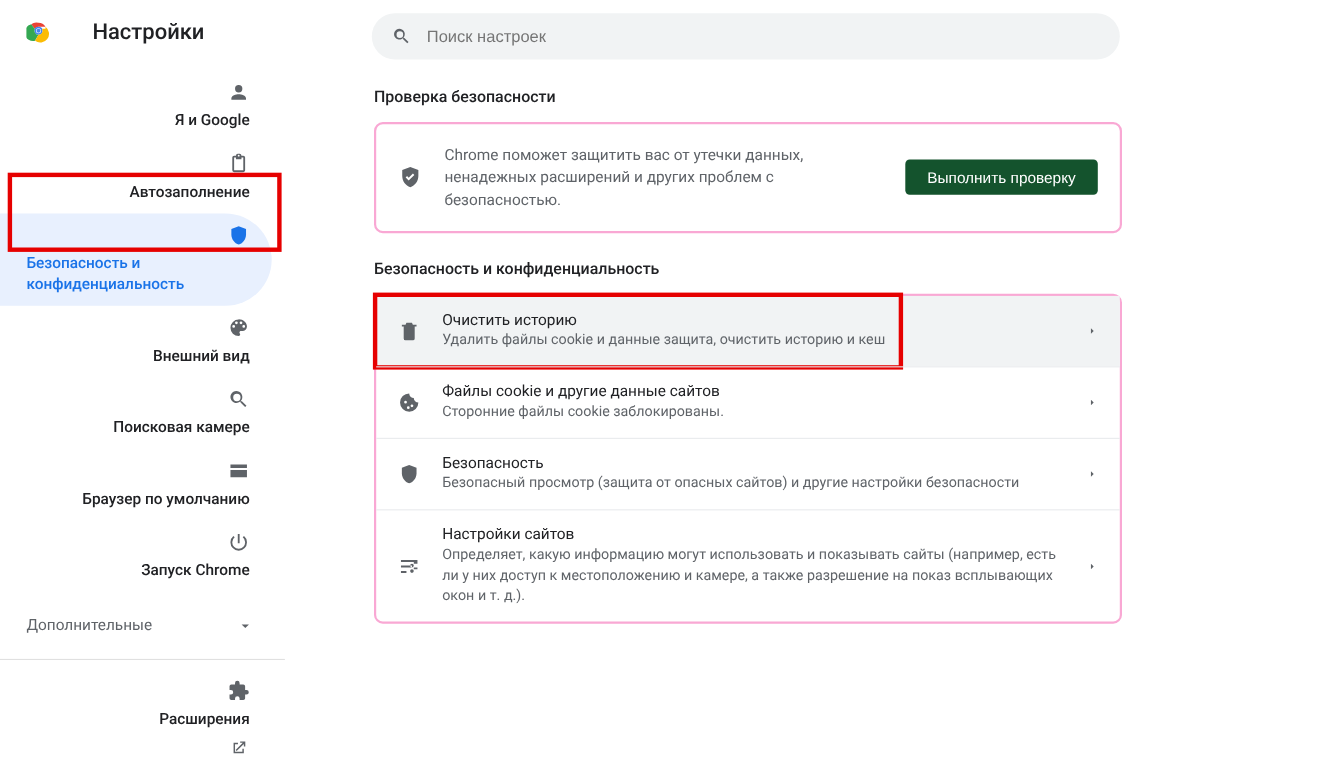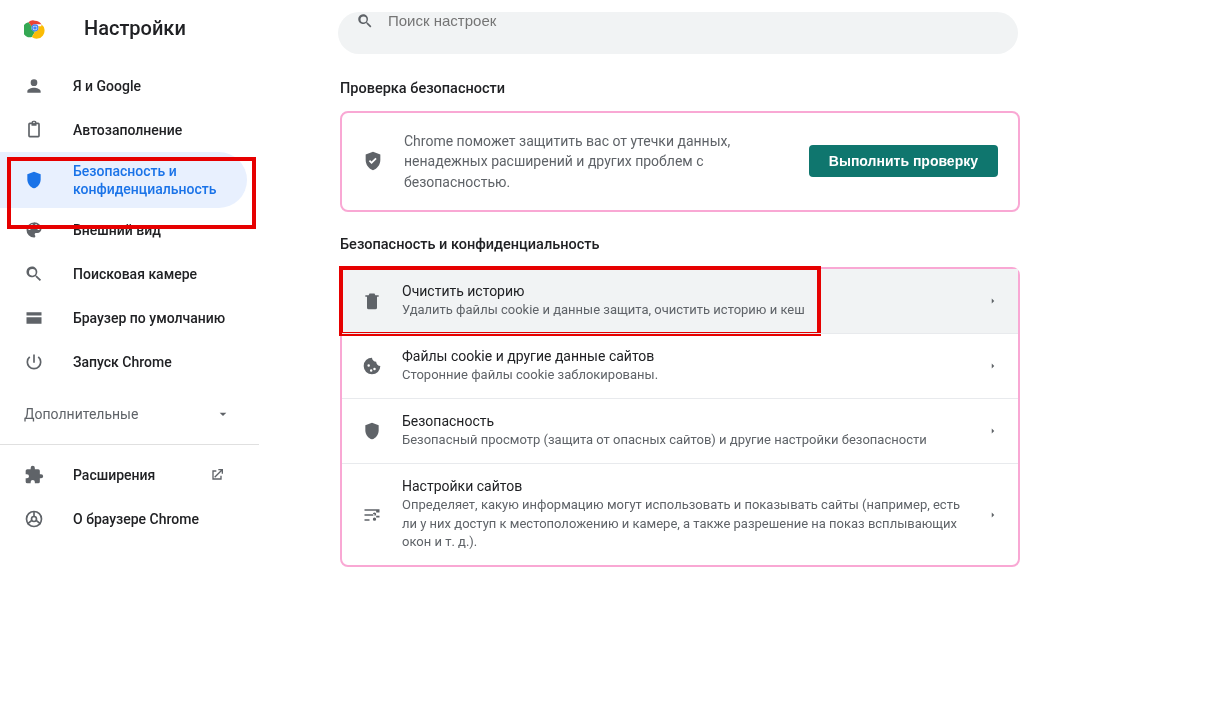--- a/index.html
+++ b/index.html
@@ -27,29 +27,30 @@
     padding: 0 0 20px 24px;
   }
   .brand-title {
     font-size: 20px;
     font-weight: 500;
     margin-left: 22px;
   }
   .nav { padding-top: 4px; }
   .nav-item {
     display: flex;
-    align-items: center;
-    gap: 29px;
+    align-items: flex-end;
+    gap: 7px;
     padding: 10px 20px 10px 24px;
     cursor: pointer;
     color: #202124;
     border-radius: 0 50px 50px 0;
     margin-right: 12px;
     position: relative;
     min-height: 44px;
+    flex-direction: column;
   }
   .nav-item .icon { width: 20px; height: 20px; display:flex; align-items:center; justify-content:center; fill:#5f6368; color:#5f6368; }
   .nav-item.active {
     background: #e8f0fe;
     color: #1a73e8;
   }
   .nav-item.active .icon { fill:#1a73e8; color:#1a73e8;}
   .nav-label { font-size: 14px; font-weight:500; line-height:1.3; }
   .nav-item .ext-icon { margin-left:auto; fill:#5f6368; }
   .advanced {
@@ -62,21 +63,21 @@
   }
   .sep { height:1px; background:#e0e0e0; margin: 8px 0 8px 0;}
   .highlight-red-sidebar {
     position:absolute; pointer-events:none; border:4px solid #e60000;
     left:7px; top:157px; width:249px; height:72px;
   }
   
   .right { flex:1; padding: 12px 0 0 0; }
   .search-wrap { padding: 0 0 20px 0; }
   .search {
-    display:flex; align-items:flex-start; gap:14px;
+    display:flex; align-items:center; gap:14px;
     background:#f1f3f4; border-radius:22px;
     width: 680px; height:42px; padding:0 18px;
     color:#5f6368;
     margin-left: -2px;
   }
   .search input {
     border:none; background:transparent; outline:none;
     font-size:15px; color:#202124; flex:1;
   }
   .main-inner { width: 680px; }
@@ -87,22 +88,22 @@
   .card {
     border:2px solid #f9a8d4; border-radius:8px; background:#fff;
     margin-bottom: 24px;
   }
   .safety-row {
     display:flex; align-items:center; gap:20px;
     padding: 18px 20px;
   }
   .safety-text { flex:1; color:#5f6368; font-size:14px; line-height:1.45;}
   .btn-primary {
-    background:#0f766e; color:#fff; border:none;
-    font-size:14px; font-weight:700;
+    background:#14532d; color:#fff; border:none;
+    font-size:14px; font-weight:400;
     padding: 8px 20px; border-radius:4px; cursor:pointer;
   }
   .list .row {
     display:flex; align-items:center;
     padding: 14px 20px; gap:20px; border-top:1px solid #e8eaed;
     cursor:pointer; position:relative;
     min-height:64px;
   }
   .list .row:first-child { border-top:none; }
   .row .icon { width:20px; height:20px; fill:#5f6368; color:#5f6368; flex-shrink:0; display:flex; align-items:center; justify-content:center;}

